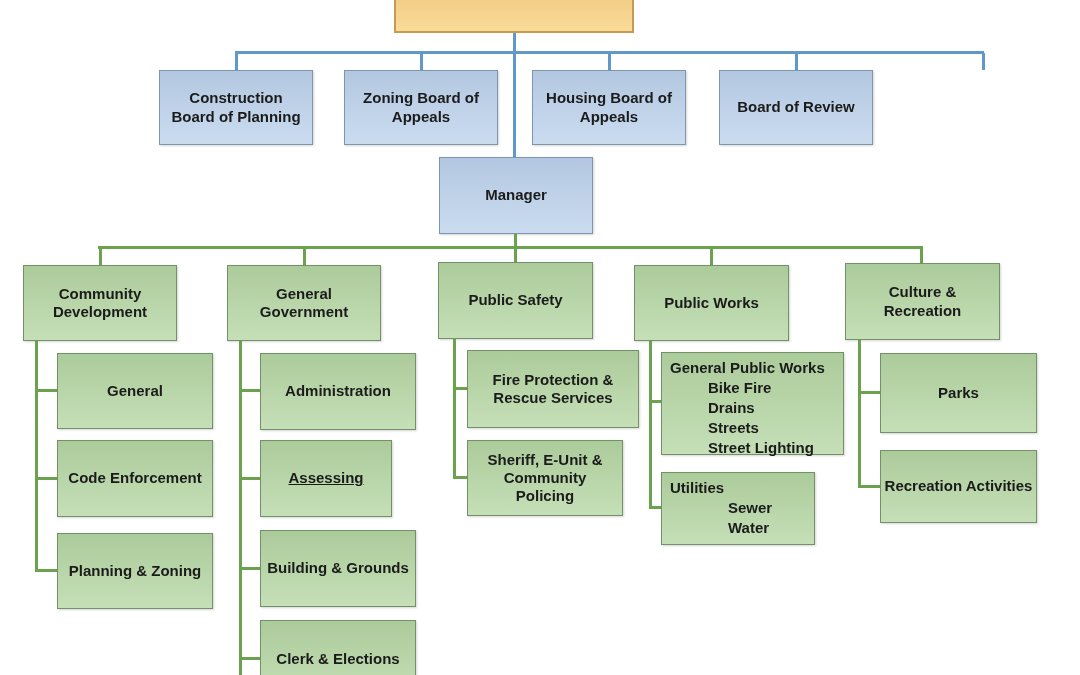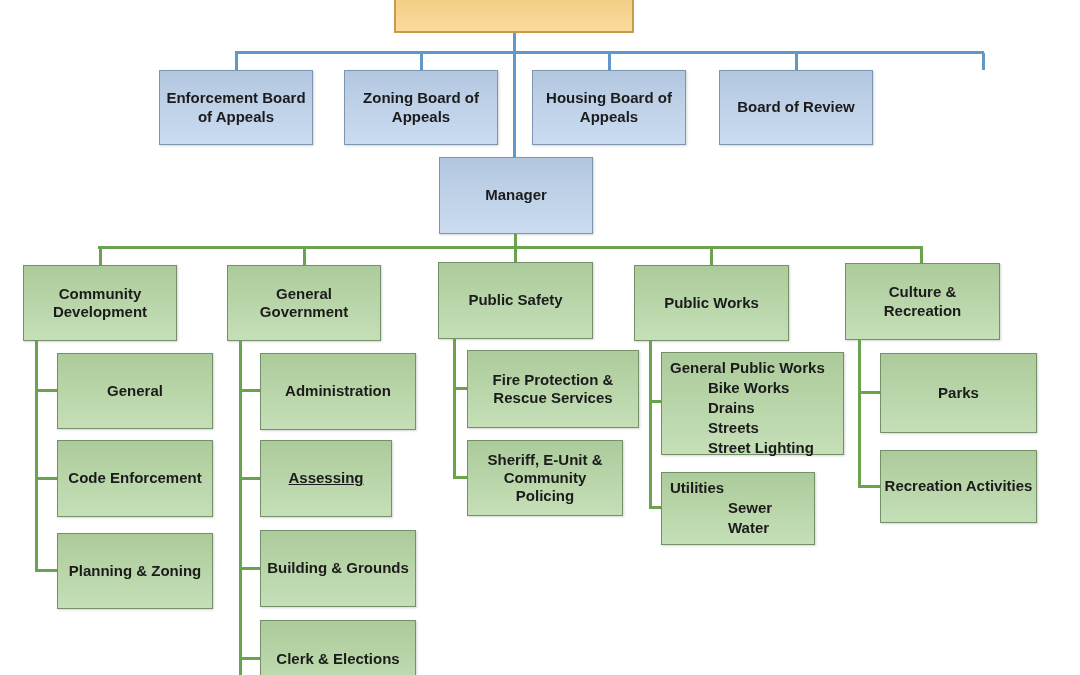--- a/index.html
+++ b/index.html
@@ -46,21 +46,21 @@
   <div class="node orange" style="left:394px;top:-22px;width:240px;height:55px;"></div>
 
   <div class="line bline" style="left:513px;top:33px;width:3px;height:125px;"></div>
   <div class="line bline" style="left:235px;top:51px;width:749px;height:3px;"></div>
   <div class="line bline" style="left:235px;top:53px;width:3px;height:17px;"></div>
   <div class="line bline" style="left:420px;top:53px;width:3px;height:17px;"></div>
   <div class="line bline" style="left:608px;top:53px;width:3px;height:17px;"></div>
   <div class="line bline" style="left:795px;top:53px;width:3px;height:17px;"></div>
   <div class="line bline" style="left:982px;top:53px;width:3px;height:17px;"></div>
 
-  <div class="node blue" style="left:159px;top:70px;width:154px;height:75px;">Enforcement Board of Appeals</div>
+  <div class="node blue" style="left:159px;top:70px;width:154px;height:75px;">Construction Board of Planning</div>
   <div class="node blue" style="left:344px;top:70px;width:154px;height:75px;">Zoning Board of Appeals</div>
   <div class="node blue" style="left:532px;top:70px;width:154px;height:75px;">Housing Board of Appeals</div>
   <div class="node blue" style="left:719px;top:70px;width:154px;height:75px;">Board of Review</div>
 
   <div class="node blue" style="left:439px;top:157px;width:154px;height:77px;">Manager</div>
 
   <div class="line gline" style="left:514px;top:234px;width:3px;height:13px;"></div>
   <div class="line gline" style="left:98px;top:246px;width:825px;height:3px;"></div>
   <div class="line gline" style="left:99px;top:248px;width:3px;height:17px;"></div>
   <div class="line gline" style="left:303px;top:248px;width:3px;height:17px;"></div>
@@ -97,21 +97,21 @@
   <div class="line gline" style="left:453px;top:476px;width:14px;height:3px;"></div>
   <div class="node green" style="left:467px;top:350px;width:172px;height:78px;">Fire Protection &amp; Rescue Services</div>
   <div class="node green" style="left:467px;top:440px;width:156px;height:76px;">Sheriff, E-Unit &amp; Community Policing</div>
 
   <div class="line gline" style="left:649px;top:341px;width:3px;height:168px;"></div>
   <div class="line gline" style="left:649px;top:400px;width:12px;height:3px;"></div>
   <div class="line gline" style="left:649px;top:506px;width:12px;height:3px;"></div>
   <div class="node green multi indent40" style="left:661px;top:352px;width:183px;height:103px;">
     <div class="multi-title">General Public Works</div>
     <div class="multi-items">
-      <div>Bike Works</div>
+      <div>Bike Fire</div>
       <div>Drains</div>
       <div>Streets</div>
       <div>Street Lighting</div>
     </div>
   </div>
   <div class="node green multi indent60" style="left:661px;top:472px;width:154px;height:73px;">
     <div class="multi-title">Utilities</div>
     <div class="multi-items">
       <div>Sewer</div>
       <div>Water</div>

